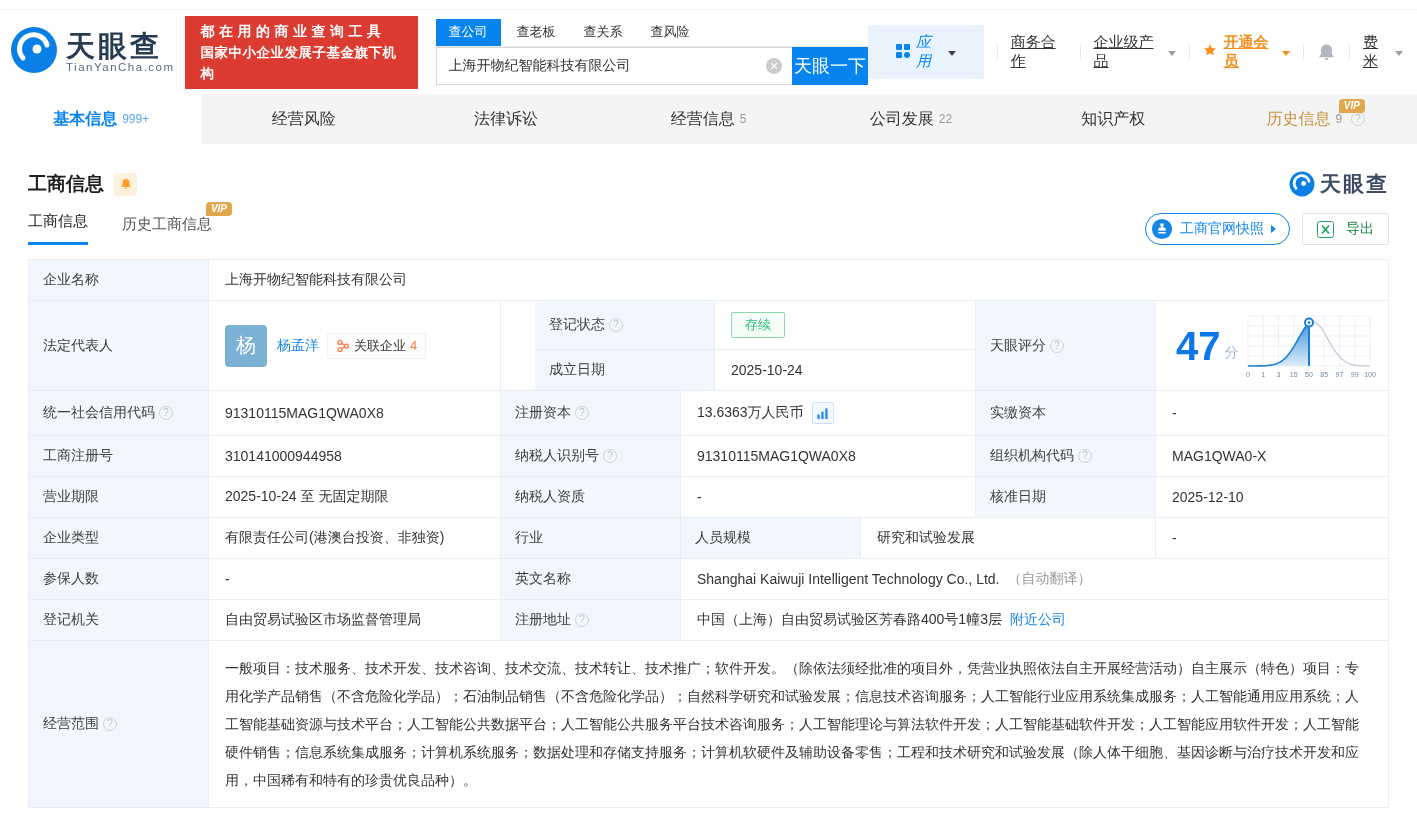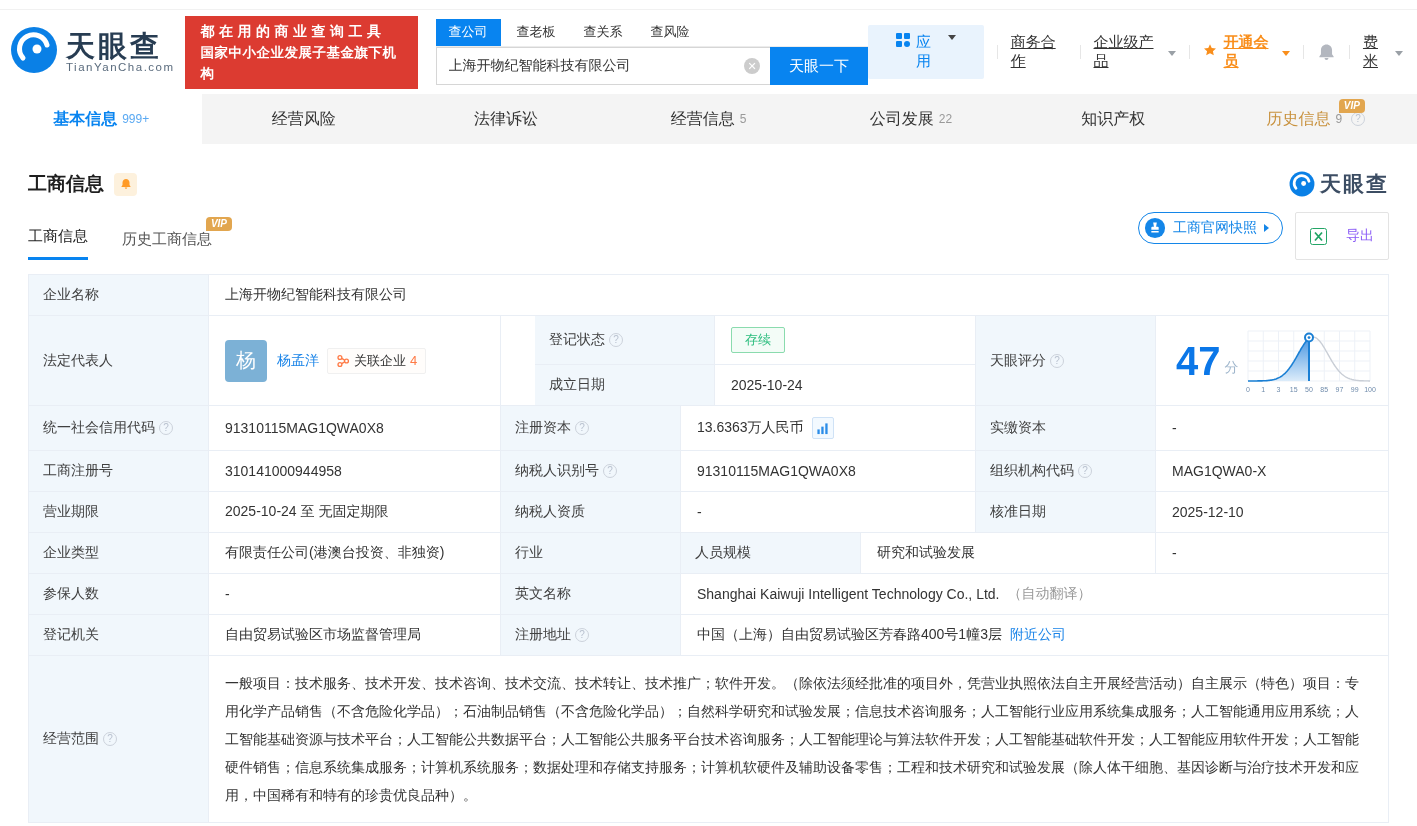--- a/index.html
+++ b/index.html
@@ -19,25 +19,25 @@
   .search { margin-left:18px; width:452px; }
   .stabs { display:flex; align-items:flex-end; border-bottom:1px solid #ececec; }
   .stab { font-size:13px; color:#333; padding:4px 0 5px; margin-right:28px; cursor:pointer; }
   .stab.active { background:#0884f0; color:#fff; padding:4px 13px 5px; margin-right:16px; }
   .sline { display:flex; }
   .sbox { position:relative; flex:1; }
   .sbox input { width:100%; height:38px; border:1px solid #d6d6d6; border-right:none;
      padding:0 34px 0 12px; font-size:14px; color:#333; outline:none; }
   .sclear { position:absolute; right:10px; top:11px; width:16px; height:16px; border-radius:50%;
      background:#ccc; color:#fff; font-size:11px; line-height:16px; text-align:center; cursor:pointer; }
-  .sbtn { width:98px; height:38px; background:#0884f0; color:#fff; border:none; font-size:15px; cursor:pointer; }
+  .sbtn { width:76px; height:38px; background:#0884f0; color:#fff; border:none; font-size:18px; cursor:pointer; }
   .rnav { margin-left:auto; display:flex; align-items:center; font-size:15px; }
   .rnav .div { width:1px; height:14px; background:#e6e6e6; margin:0 13px; }
-  .apps { display:flex; align-items:flex-start; gap:6px; background:#e9f3fd; color:#0884f0;
-     padding:8px 28px; border-radius:2px; cursor:pointer; }
+  .apps { display:flex; align-items:center; gap:6px; background:#e9f3fd; color:#0884f0;
+     padding:8px 28px; border-radius:2px; cursor:pointer;font-style:italic; }
   .navitem { color:#333; cursor:pointer; display:flex; align-items:center; gap:5px;text-decoration:underline; }
   .vipnav { color:#f98e1b; font-weight:bold; }
   .caret { width:0; height:0; border-left:4px solid transparent; border-right:4px solid transparent;
      border-top:5px solid #9aa0a6; margin-top:2px; } .caret.orange { border-top-color:#f98e1b; }
 
   
   .mtabs { display:flex; height:50px; background:#f4f4f4; }
   .mtab { flex:1; display:flex; align-items:center; justify-content:center; gap:5px;
      font-size:16px; color:#333; cursor:pointer; position:relative; }
   .mtab .cnt { font-size:12px; color:#999; }
@@ -61,22 +61,22 @@
   .subrow { margin-top:14px; display:flex; align-items:flex-end; justify-content:space-between; }
   .subtabs { display:flex; align-items:flex-end; gap:34px; }
   .subtab { font-size:15px; color:#555; padding-bottom:11px; position:relative; cursor:pointer; }
   .subtab.active { color:#222; border-bottom:3px solid #0884f0; }
   .subtab .vip { position:absolute; top:-13px; right:-20px; }
   .actions { display:flex; gap:12px; }
   .btn-snap { display:flex; align-items:center; gap:7px; height:32px; padding:0 13px 0 5px;
      border:1px solid #1486e8; border-radius:16px; background:#fff; color:#1486e8; font-size:14px; cursor:pointer; }
   .arrow-r { width:0; height:0; border-top:4px solid transparent; border-bottom:4px solid transparent;
      border-left:5px solid #1486e8; }
-  .btn-exp { display:flex; align-items:center; gap:19px; height:48px; padding:0 14px;
-     border:1px solid #e3e3e3; border-radius:2px; background:#fff; color:#8b5cf6; font-size:14px; cursor:pointer; }
+  .btn-exp { display:flex; align-items:center; gap:12px; height:32px; padding:0 14px;
+     border:1px solid #e3e3e3; border-radius:2px; background:#fff; color:#15803d; font-size:14px; cursor:pointer; }
 
   
   .tbl { margin-top:14px; border:1px solid #e9eef5; border-bottom:none; }
   .trow { display:flex; border-bottom:1px solid #e9eef5; align-items:stretch; }
   .cell { padding:11px 16px; font-size:14px; display:flex; align-items:center; border-right:1px solid #e9eef5; }
   .cell:last-child { border-right:none; }
   .lbl { width:180px; flex:none; background:#f1f7fc; color:#404040; padding:11px 14px; }
   .v1 { width:292px; flex:none; } .v2 { width:295px; flex:none; } .v3 { flex:1; }
   .vspan { flex:1; }
   .mid { width:475px; flex:none; display:flex; flex-direction:column; border-right:1px solid #e9eef5;padding-left:34px; }

